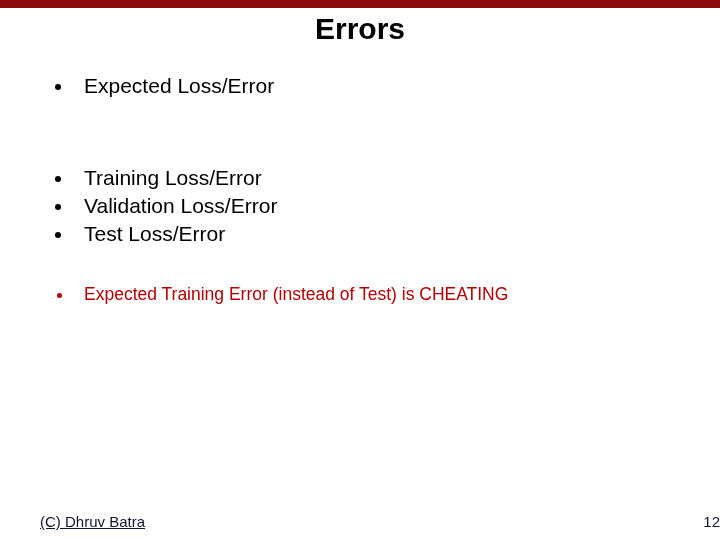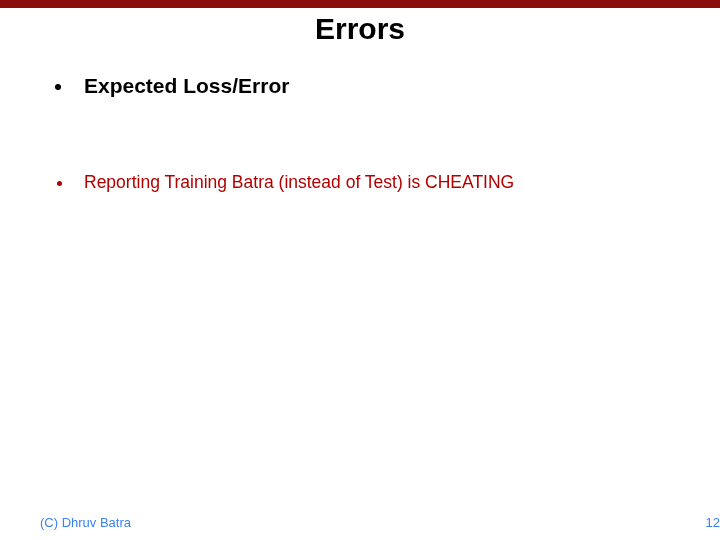--- a/index.html
+++ b/index.html
@@ -27,21 +27,20 @@
     font-size: 30px;
     font-weight: bold;
     margin-top: 4px;
     color: #000;
   }
   ul.main {
     list-style: disc;
     margin: 28px 0 0 0;
     padding: 0 0 0 74px;
     color: #000;
-    font-weight: bold;
   }
   ul.main > li {
     font-size: 21px;
     margin: 0 0 4px 0;
     padding-left: 10px;
   }
   .gap-large { height: 36px; }
   .gap-med { height: 34px; }
   ul.red {
     list-style: disc;
@@ -55,47 +54,53 @@
     color: #b30000;
   }
   .gap-red { height: 42px; }
   .footer {
     position: absolute;
     left: 0;
     bottom: 10px;
     width: 100%;
     box-sizing: border-box;
     padding: 0 16px 0 40px;
-    font-size: 13px;
-    color: #3b82f6;
+    font-size: 15px;
+    color: #0f172a;
+    text-decoration: underline;
   }
   .footer .pagenum {
     position: absolute;
     right: 0;
     bottom: 0;
   }
 </style>
 </head>
 <body>
 
 <div class="slide">
   <div class="topbar"></div>
   <div class="title">Errors</div>
 
   <ul class="main">
     <li>Expected Loss/Error</li>
   </ul>
 
   <div class="gap-large"></div>
 
+  <ul class="main">
+    <li>Training Loss/Error</li>
+    <li>Validation Loss/Error</li>
+    <li>Test Loss/Error</li>
+  </ul>
 
   <div class="gap-med"></div>
 
   <ul class="red">
-    <li>Reporting Training Batra (instead of Test) is CHEATING</li>
+    <li>Expected Training Error (instead of Test) is CHEATING</li>
   </ul>
 
   <div class="gap-red"></div>
 
 
   <div class="footer">
     <span>(C) Dhruv Batra</span>
     <span class="pagenum">12</span>
   </div>
 </div>

